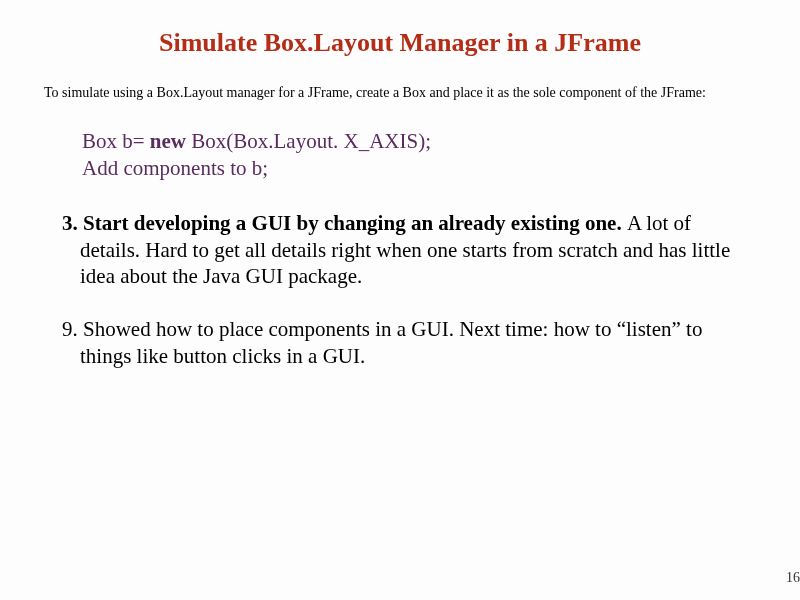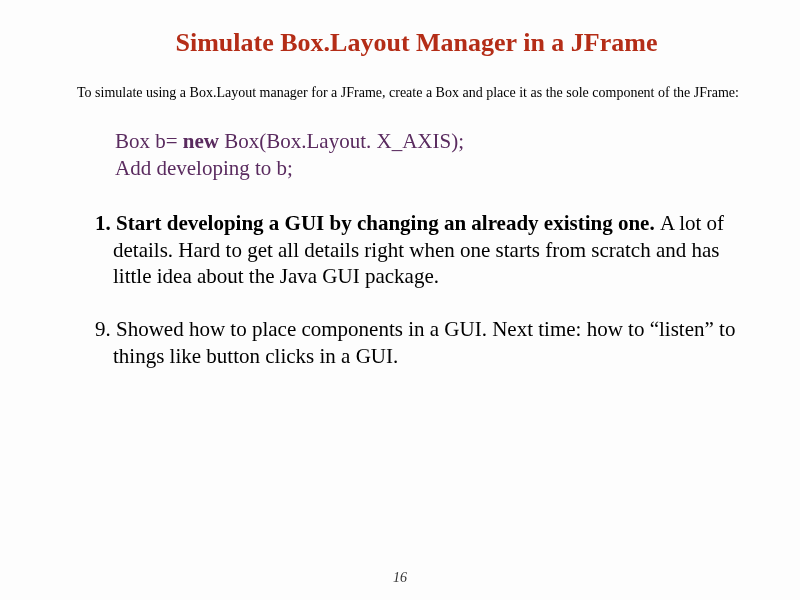--- a/index.html
+++ b/index.html
@@ -8,21 +8,20 @@
     width: 800px;
     height: 600px;
     background: #fdfdfd;
     font-family: "Times New Roman", Times, serif;
     color: #000;
     position: relative;
     overflow: hidden;
   }
   .slide {
     padding: 28px 44px 0 44px;
-    margin-left: 33px;
   }
   .title {
     font-size: 26px;
     font-weight: bold;
     color: #b42d17;
     text-align: center;
     margin: 0 0 26px 0;
   }
   .intro {
     font-size: 14px;
@@ -46,37 +45,36 @@
     text-indent: -18px;
   }
   .para .lead {
     font-weight: bold;
   }
   .pagenum {
     position: absolute;
     bottom: 14px;
     left: 0;
     width: 100%;
-    text-align: center;
+    text-align: right;
     font-size: 14px;
     color: #333;
-    font-style: italic;
   }
 </style>
 </head>
 <body>
 
 <div class="slide">
   <h1 class="title">Simulate Box.Layout Manager in a JFrame</h1>
 
   <p class="intro">To simulate using a Box.Layout manager for a JFrame, create a Box and place it as the sole component of the JFrame:</p>
 
   <div class="code-block">
     <div><span>Box b= </span><span class="kw">new</span><span> Box(Box.Layout. X_AXIS);</span></div>
-    <div>Add developing to b;</div>
+    <div>Add components to b;</div>
   </div>
 
-  <p class="para"><span class="lead">1. Start developing a GUI by changing an already existing one. </span><span>A lot of details. Hard to get all details right when one starts from scratch and has little idea about the Java GUI package.</span></p>
+  <p class="para"><span class="lead">3. Start developing a GUI by changing an already existing one. </span><span>A lot of details. Hard to get all details right when one starts from scratch and has little idea about the Java GUI package.</span></p>
 
   <p class="para">9. Showed how to place components in a GUI. Next time: how to “listen” to things like button clicks in a GUI.</p>
 </div>
 
 <div class="pagenum">16</div>
 
 </body></html>

